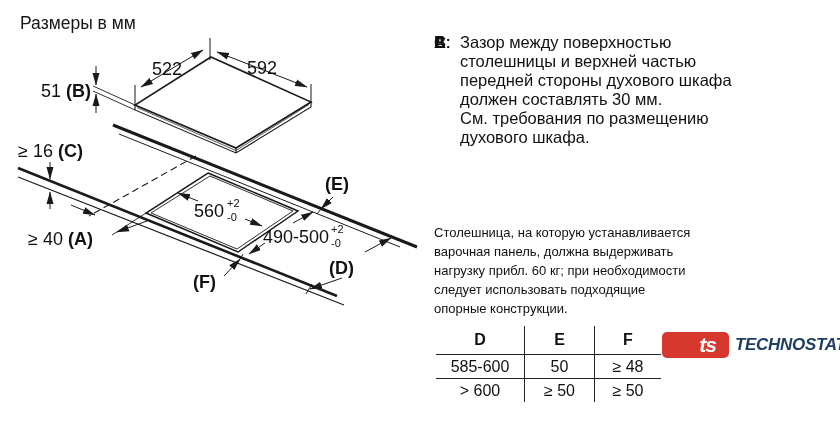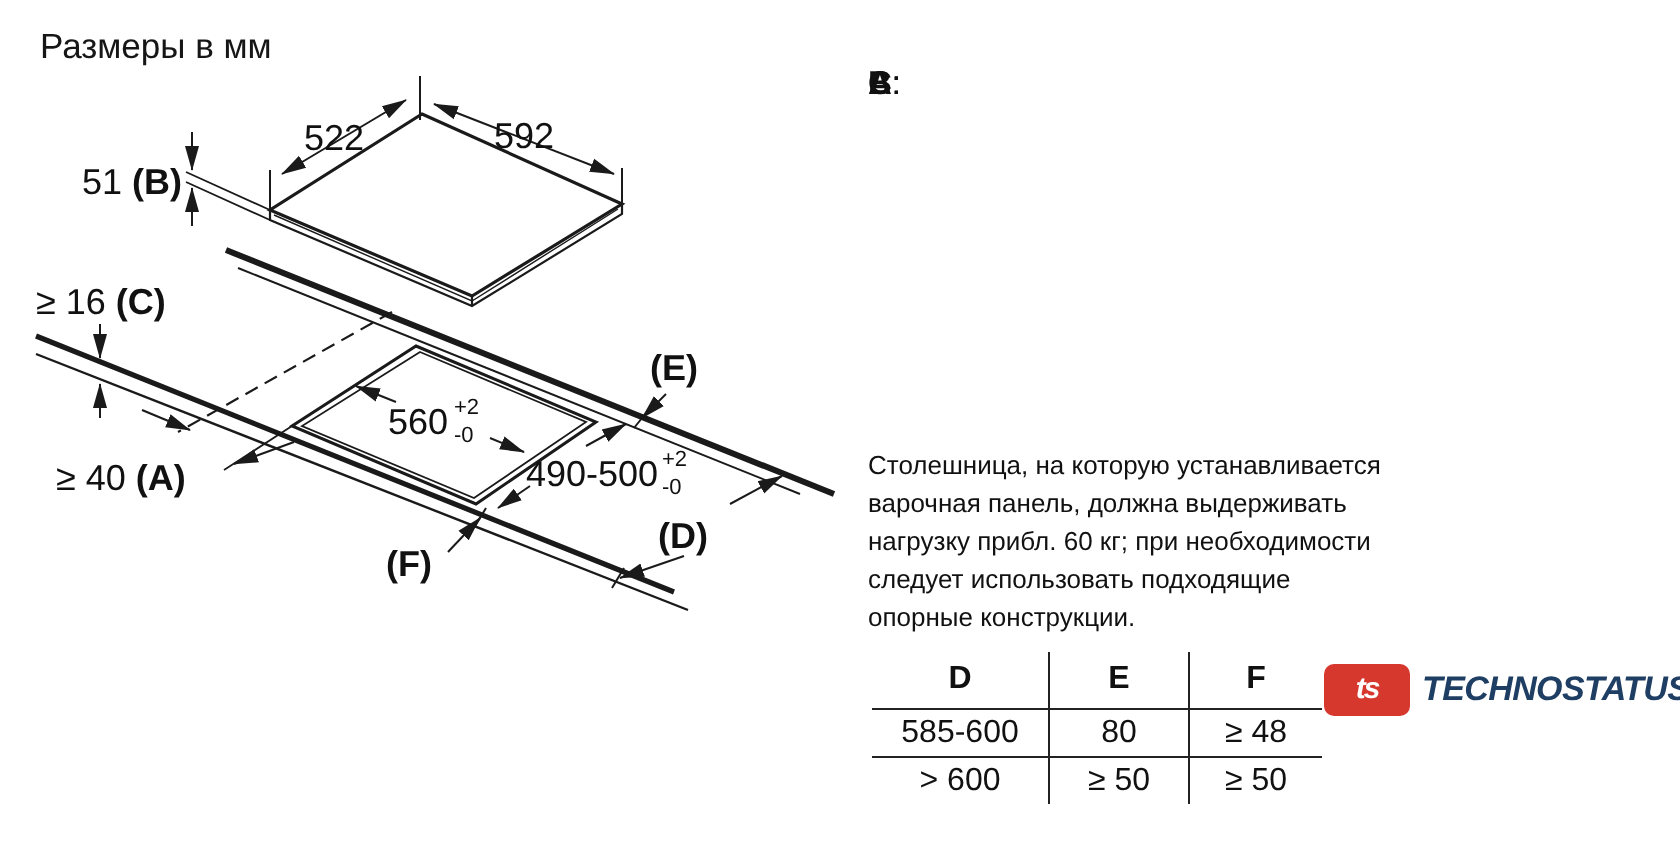--- a/index.html
+++ b/index.html
@@ -25,22 +25,22 @@
   table.spec td { height:23px; }
   table.spec .c1 { width:88px; }
   table.spec .c2 { width:69px; }
   table.spec .c3 { width:66px; }
   table.spec th:not(:last-child), table.spec td:not(:last-child) { border-right:1.6px solid #222; }
   table.spec thead tr { border-bottom:1.6px solid #222; }
   table.spec tbody tr:first-child { border-bottom:1.6px solid #222; }
   .logo { position:absolute; left:662px; top:332px; display:flex; align-items:center; gap:6px; }
   .logo-badge {
     width:43px; height:26px; background:#d6382e; border-radius:5px; color:#fff;
-    font-weight:bold; font-style:italic; font-size:15px; line-height:24px;
-    display:flex; align-items:center; justify-content:center; letter-spacing:-1px;
+    font-weight:bold; font-style:italic; font-size:21px; line-height:24px;
+    display:flex; align-items:center; justify-content:center; letter-spacing:-1px;padding-left:24px;
   }
   .logo-name { color:#1f3e63; font-weight:bold; font-style:italic; font-size:17px; letter-spacing:-0.3px; }
 </style>
 </head>
 <body>
 
 <div class="page">
 
   <div class="title">Размеры в мм</div>
 
@@ -142,41 +142,47 @@
 
   <div class="legend">
     <div class="legend-item">
       <span class="legend-label"><span class="legend-letter">A</span><span>:</span></span>
     </div>
     <div class="legend-item">
       <span class="legend-label"><span class="legend-letter">B</span><span>:</span></span>
     </div>
     <div class="legend-item">
       <span class="legend-label"><span class="legend-letter">C</span><span>:</span></span>
+      <span class="legend-text">Зазор между поверхностью
+столешницы и верхней частью
+передней стороны духового шкафа
+должен составлять 30 мм.
+См. требования по размещению
+духового шкафа.</span>
     </div>
   </div>
 
   <div class="note">Столешница, на которую устанавливается
 варочная панель, должна выдерживать
 нагрузку прибл. 60 кг; при необходимости
 следует использовать подходящие
 опорные конструкции.</div>
 
   <table class="spec">
     <thead>
       <tr>
         <th class="c1">D</th>
         <th class="c2">E</th>
         <th class="c3">F</th>
       </tr>
     </thead>
     <tbody>
       <tr>
         <td>585-600</td>
-        <td>80</td>
+        <td>50</td>
         <td>≥ 48</td>
       </tr>
       <tr>
         <td>&gt; 600</td>
         <td>≥ 50</td>
         <td>≥ 50</td>
       </tr>
     </tbody>
   </table>
 

